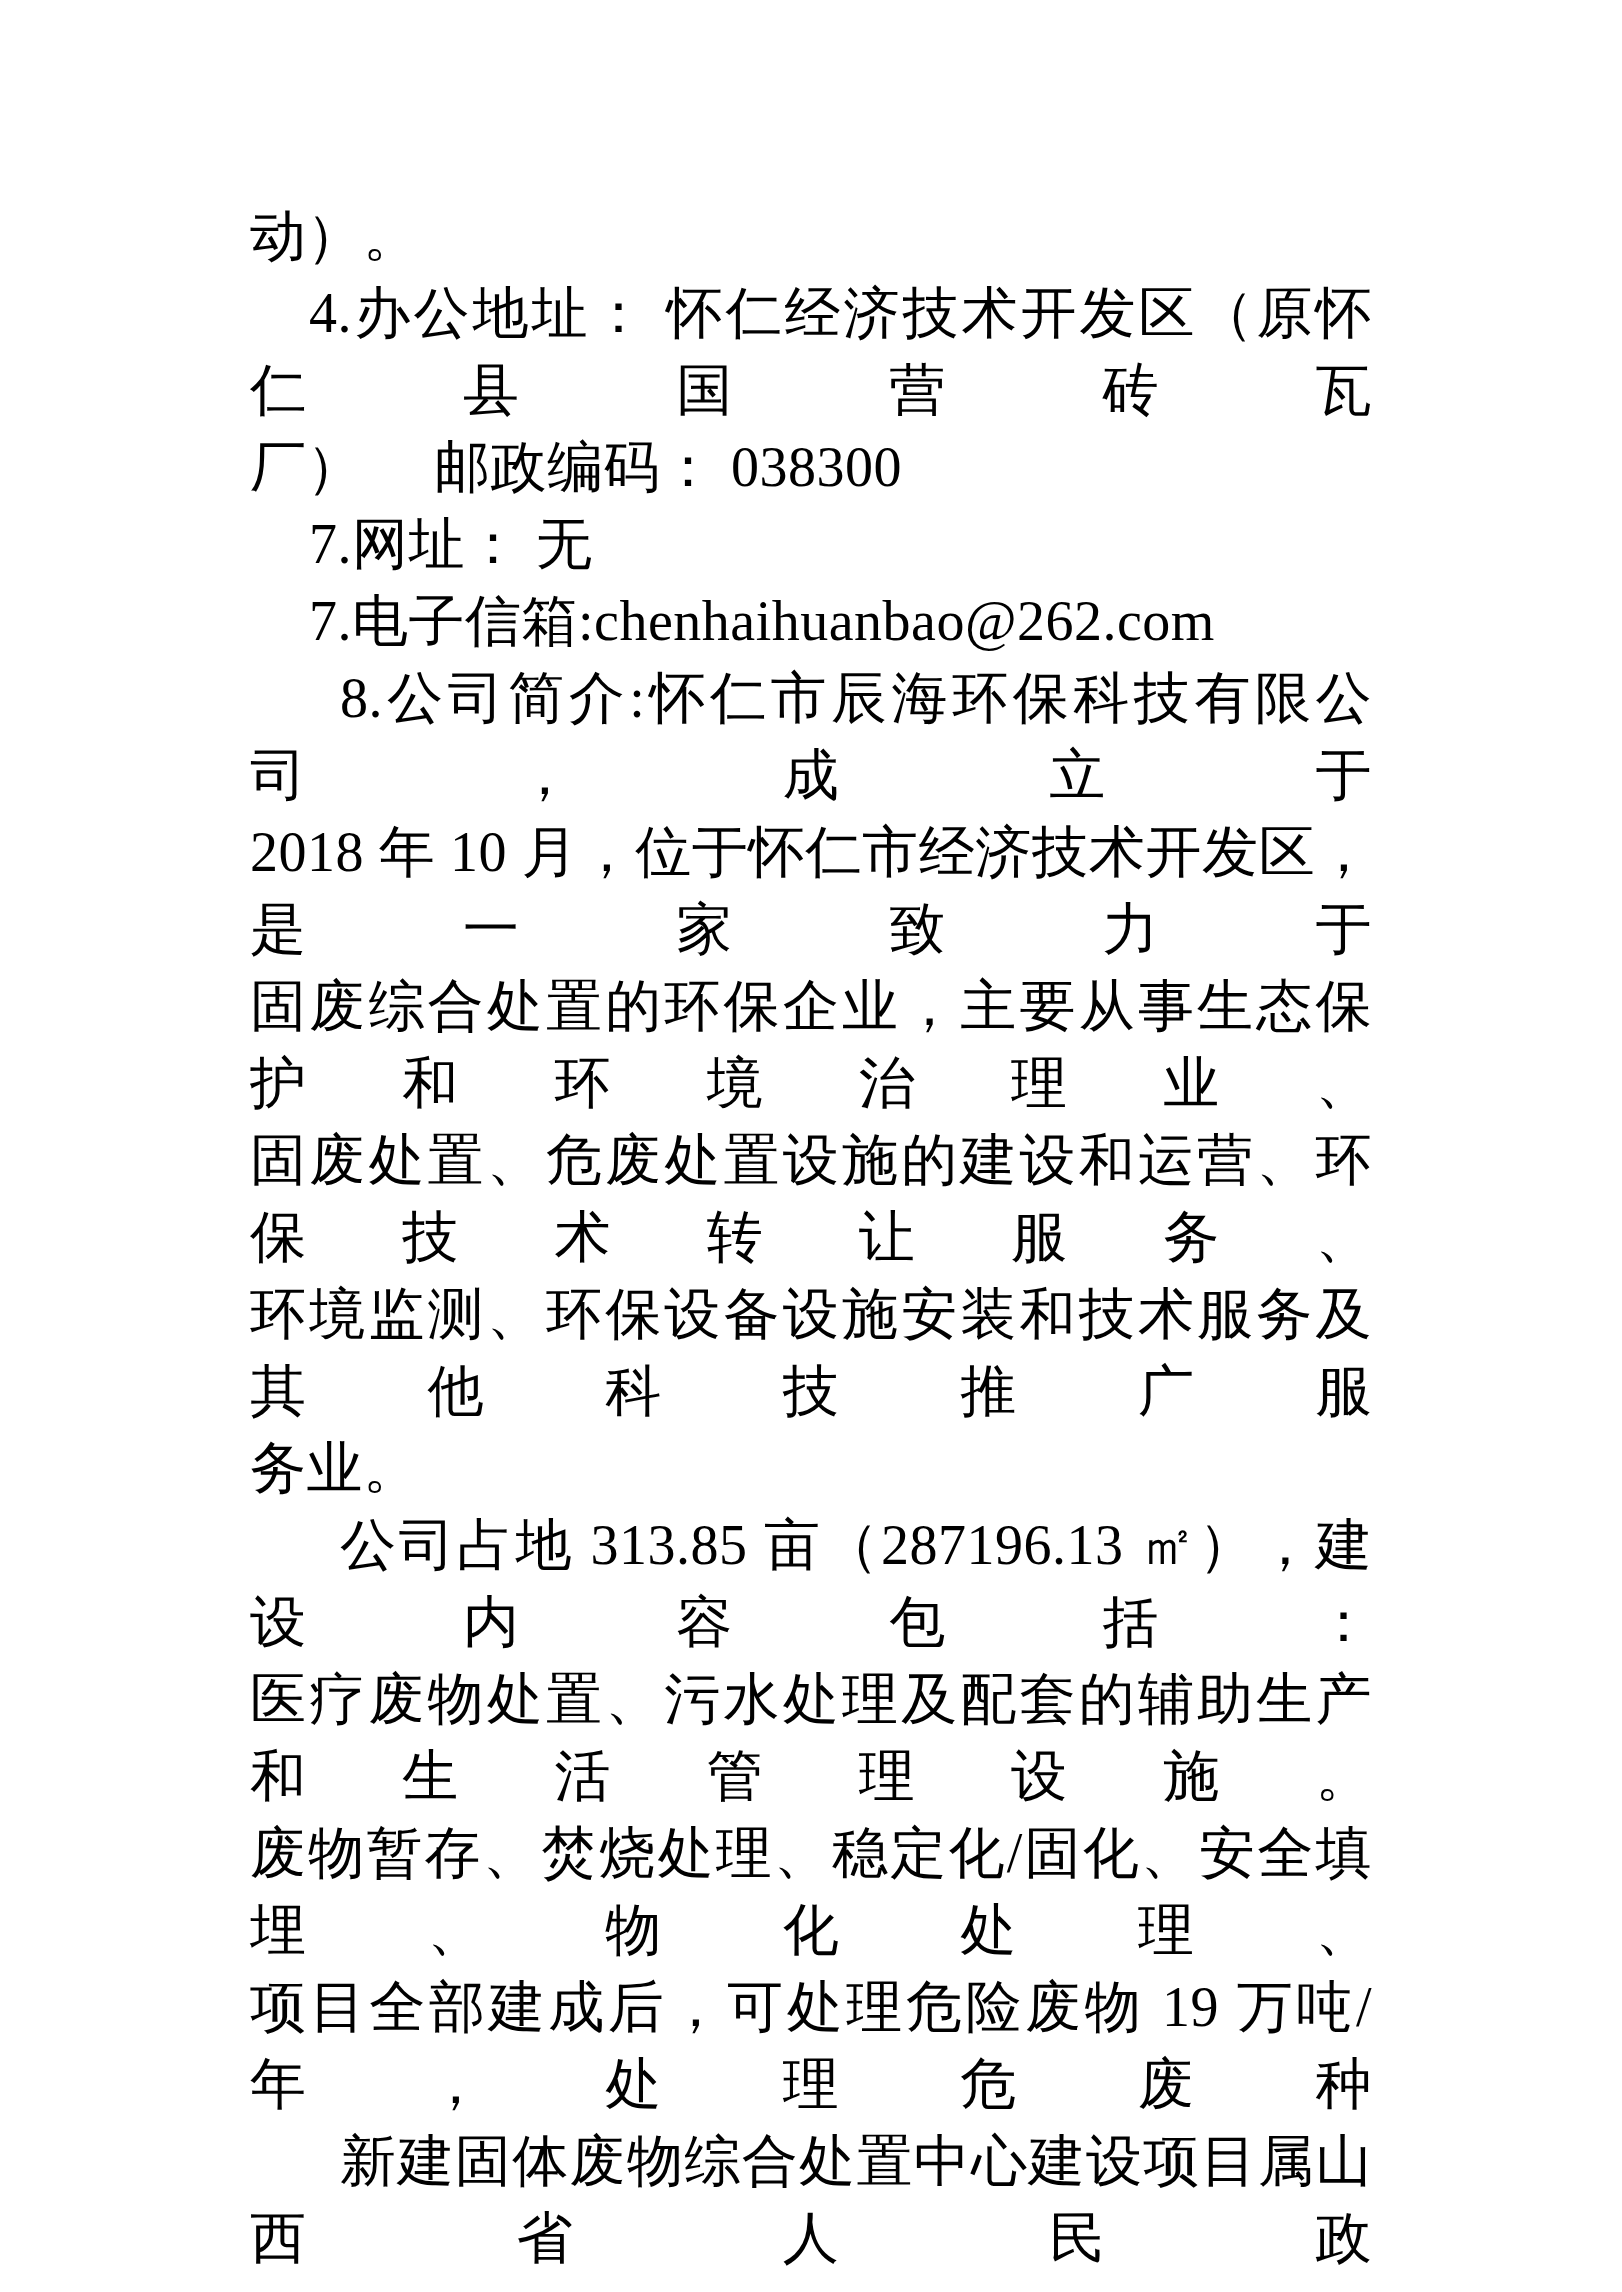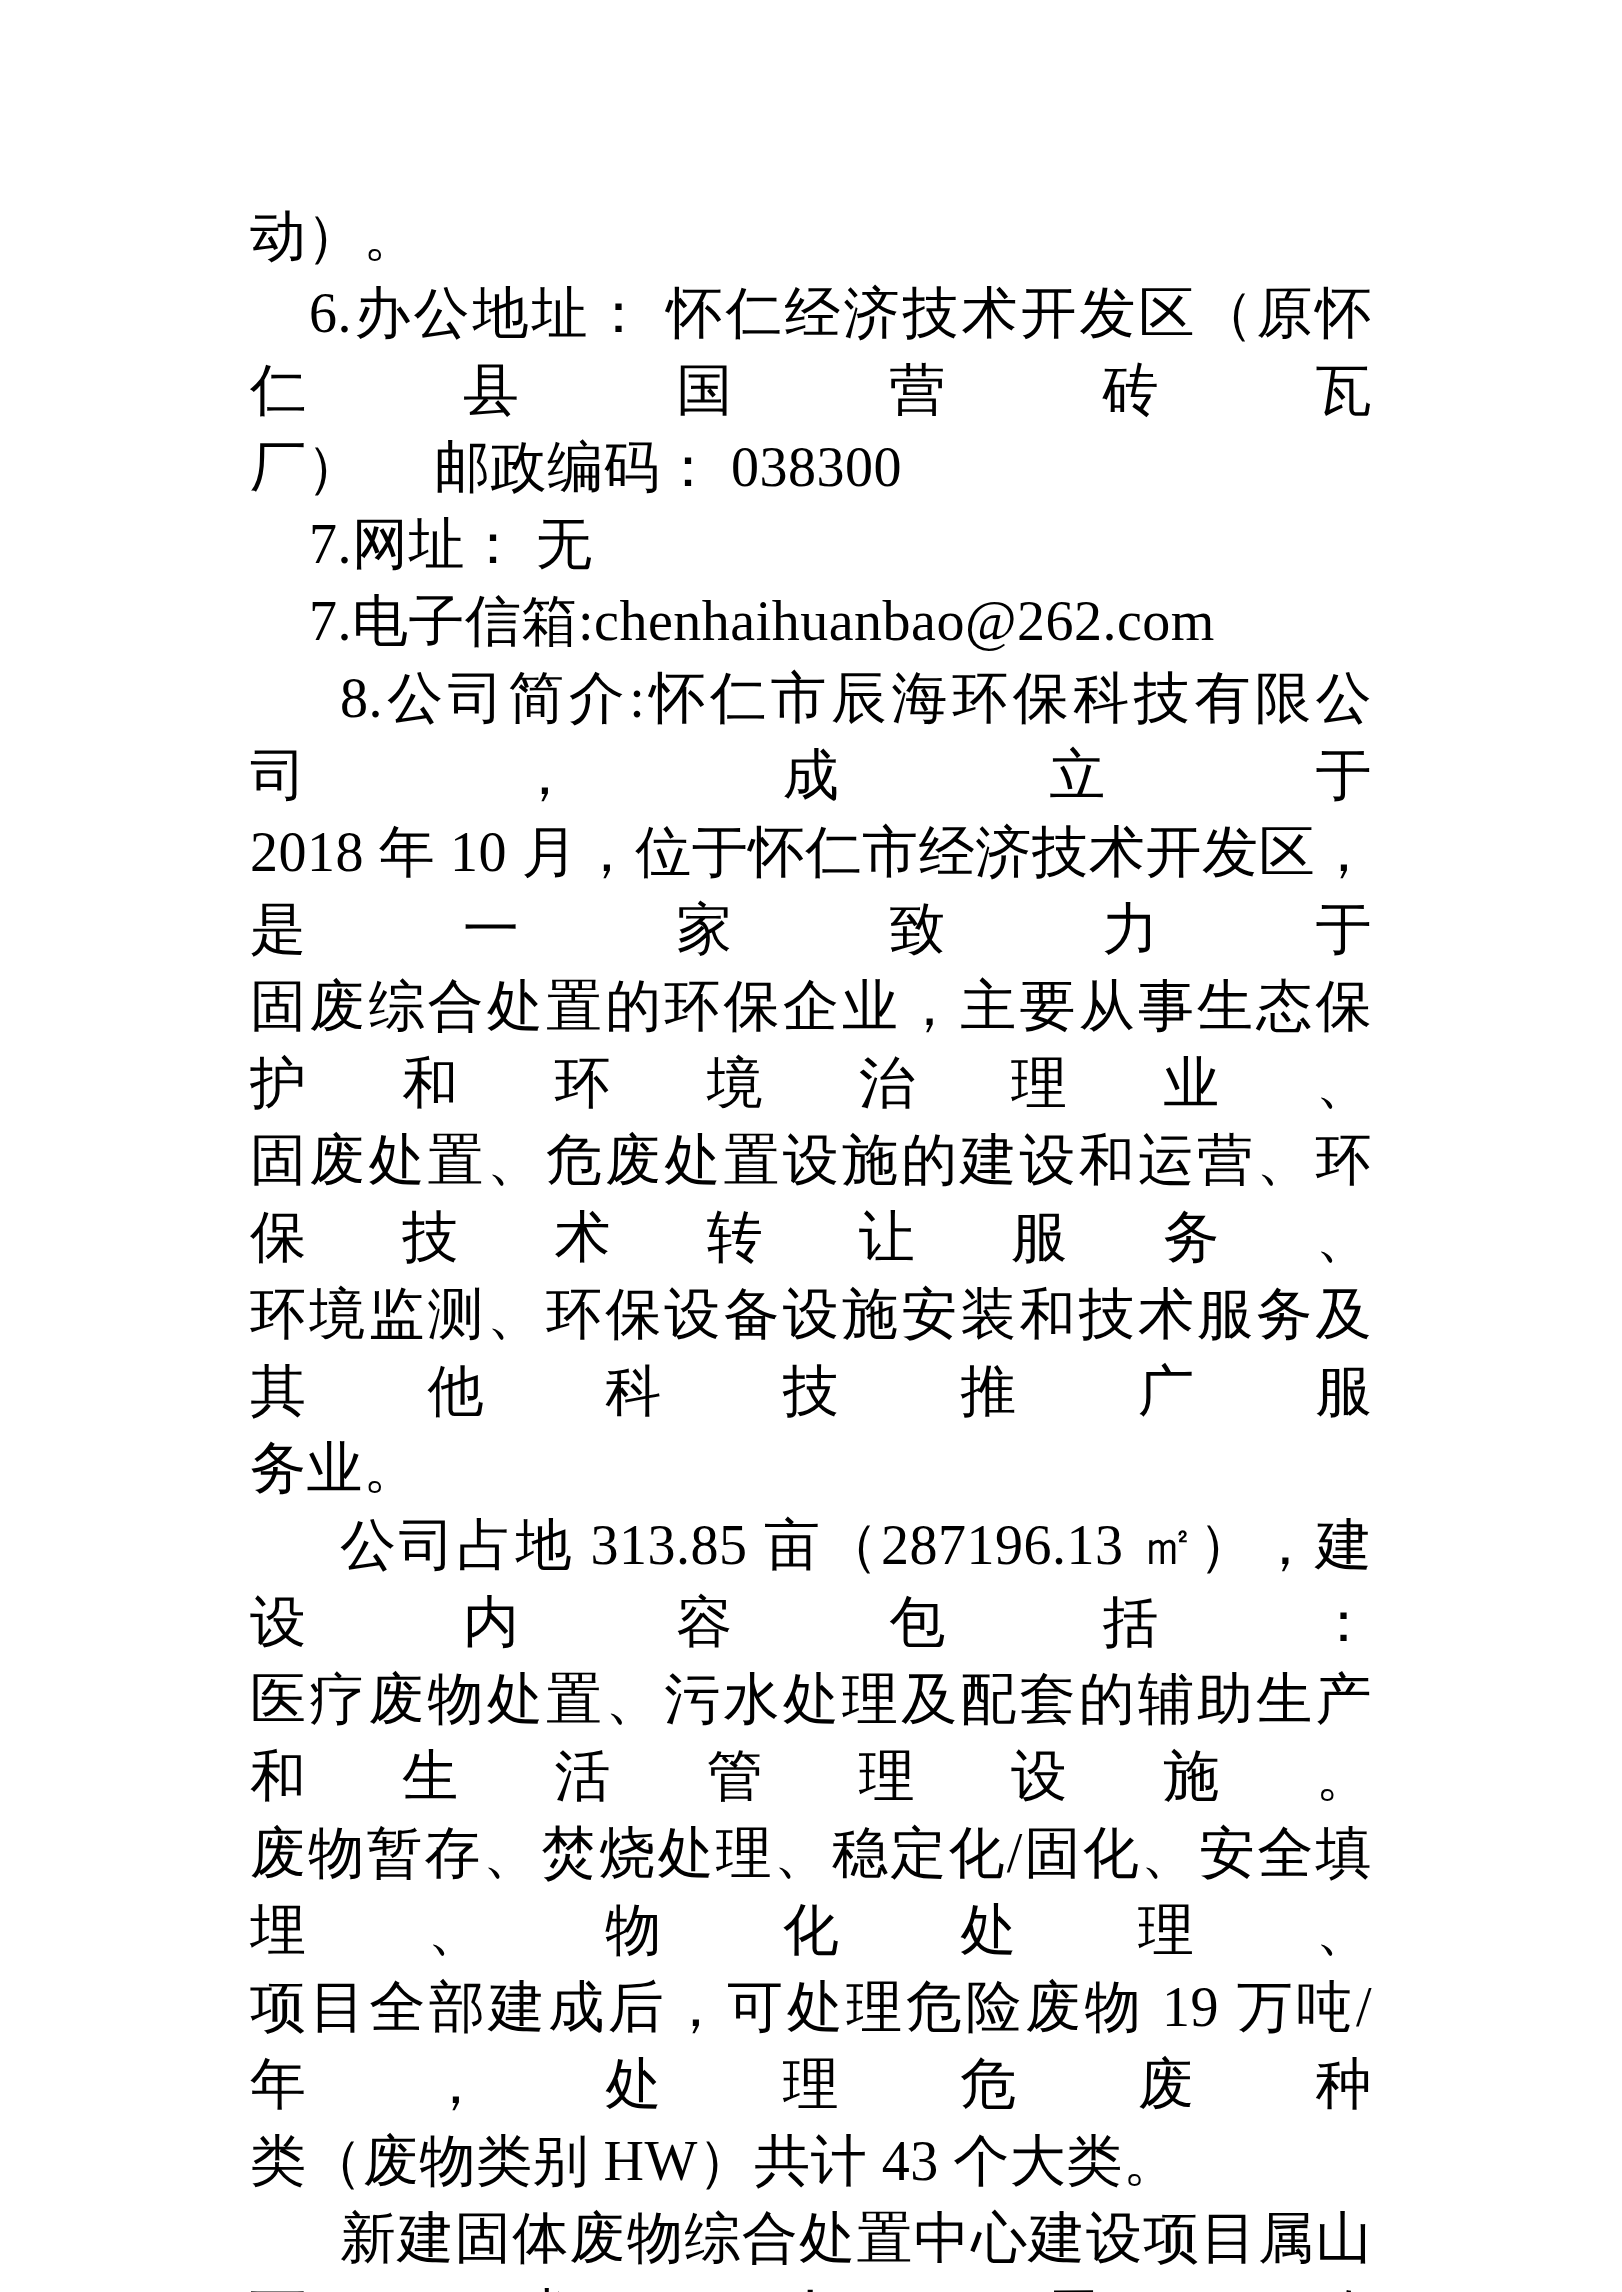--- a/index.html
+++ b/index.html
@@ -32,31 +32,30 @@
     text-justify: inter-ideograph;
   }
   .indent-num  { text-indent: 59px; }   
   .indent-para { text-indent: 90px; }
 </style>
 </head>
 <body>
 
 <div class="page">
   <div class="line">动）。</div>
-  <div class="line indent-num justify">6.办公地址： 怀仁经济技术开发区（原怀仁县国营砖瓦</div>
+  <div class="line indent-num justify">4.办公地址： 怀仁经济技术开发区（原怀仁县国营砖瓦</div>
   <div class="line">厂）　 邮政编码： 038300</div>
   <div class="line indent-num">7.网址： 无</div>
   <div class="line indent-num">7.电子信箱:chenhaihuanbao@262.com</div>
   <div class="line indent-para justify">8.公司简介:怀仁市辰海环保科技有限公司，成立于</div>
   <div class="line justify">2018 年 10 月，位于怀仁市经济技术开发区，是一家致力于</div>
   <div class="line justify">固废综合处置的环保企业，主要从事生态保护和环境治理业、</div>
   <div class="line justify">固废处置、危废处置设施的建设和运营、环保技术转让服务、</div>
   <div class="line justify">环境监测、环保设备设施安装和技术服务及其他科技推广服</div>
   <div class="line">务业。</div>
   <div class="line indent-para justify">公司占地 313.85 亩（287196.13 ㎡），建设内容包括：</div>
   <div class="line justify">医疗废物处置、污水处理及配套的辅助生产和生活管理设施。</div>
   <div class="line justify">废物暂存、焚烧处理、稳定化/固化、安全填埋、物化处理、</div>
   <div class="line justify">项目全部建成后，可处理危险废物 19 万吨/年，处理危废种</div>
-  <div class="line">类（废物类别 HW）共计 43 个大类。</div>
   <div class="line indent-para justify">新建固体废物综合处置中心建设项目属山西省人民政</div>
 
 </div>
 
 
 </body></html>

